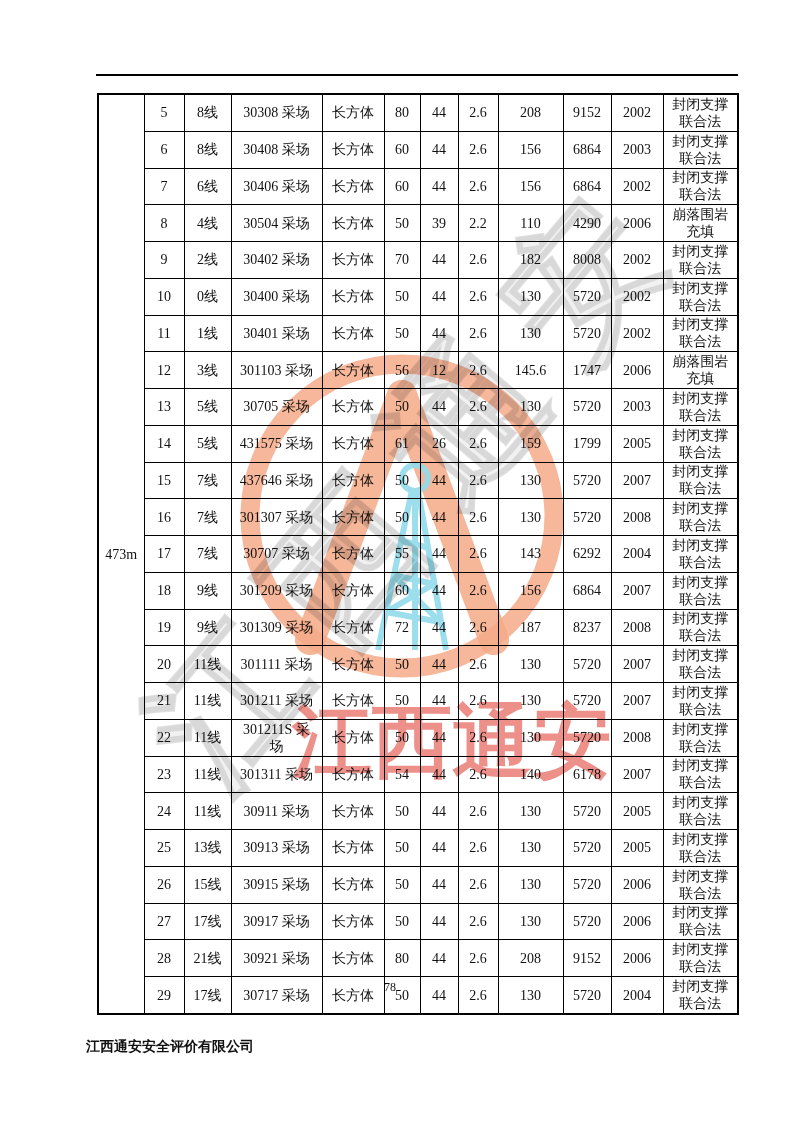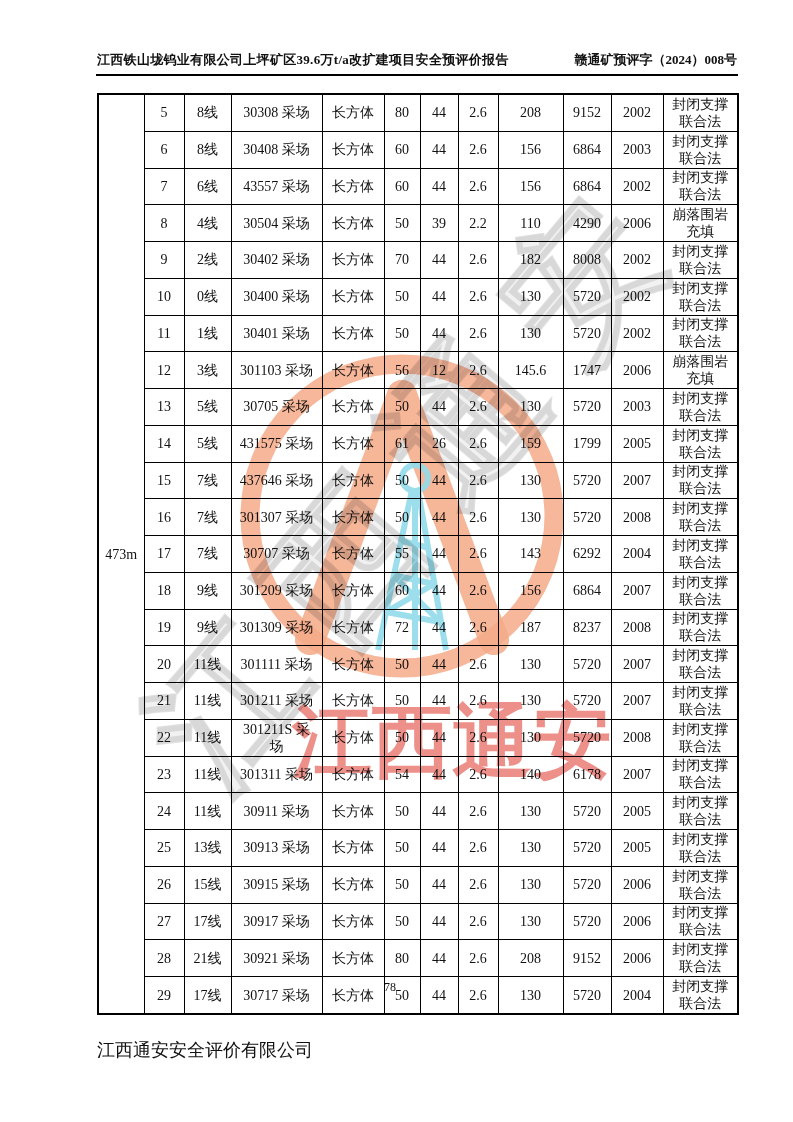--- a/index.html
+++ b/index.html
@@ -14,21 +14,21 @@
 
   
   table.stopes{position:absolute;top:93px;left:97px;width:640px;height:922px;border-collapse:collapse;table-layout:fixed;background:transparent;}
   table.stopes td{border:1.5px solid #000;text-align:center;vertical-align:middle;padding:0;font-size:14px;line-height:17px;}
   table.stopes{border:2px solid #000;}
   td.level-cell{font-size:14px;}
   .cell-stope{display:inline-block;max-width:80px;}
   .cell-method{display:inline-block;max-width:60px;}
 
   
-  .footer-company{position:absolute;top:1038px;left:97px;font-size:18px;}
+  .footer-company{position:absolute;top:1038px;left:86px;font-size:14px;font-weight:bold;}
   .page-number{position:absolute;top:980px;left:355px;width:70px;text-align:center;font-size:12px;}
 
   
   .wm{position:absolute;pointer-events:none;}
   .wm-gray{top:390px;left:55px;width:710px;text-align:center;
     transform:rotate(-50deg);transform-origin:center center;
     font-size:150px;letter-spacing:34px;font-weight:700;
     color:rgba(175,175,175,0.18);-webkit-text-stroke:2px rgba(165,165,165,0.45);
     white-space:nowrap;z-index:1;}
   .table-layer{position:relative;z-index:2;}
@@ -37,24 +37,20 @@
     font-size:80px;line-height:96px;font-weight:600;letter-spacing:0px;white-space:nowrap;
     color:rgba(222,52,42,0.55);}
 </style>
 </head>
 <body>
 
 <div class="page">
 
   <div class="wm wm-gray" style="-webkit-text-stroke: 2px rgba(187, 187, 187, 0.45);">江西通安</div>
 
-  <div class="hdr">
-    <span class="hdr-left">江西铁山垅钨业有限公司上坪矿区39.6万t/a改扩建项目安全预评价报告</span>
-    <span class="hdr-right">赣通矿预评字（2024）008号</span>
-  </div>
   <div class="hdr-rule"></div>
 
   <div class="table-layer">
     <table class="stopes">
       <colgroup>
         <col style="width:46px">
           <col style="width:40px">
           <col style="width:47px">
         <col style="width:91px">
           <col style="width:62px">
@@ -90,21 +86,21 @@
             <td><span class="cell-wid">44</span></td>
             <td><span class="cell-thk">2.6</span></td>
             <td><span class="cell-area">156</span></td>
             <td><span class="cell-vol">6864</span></td>
             <td><span class="cell-year">2003</span></td>
             <td><span class="cell-method">封闭支撑联合法</span></td>
           </tr>
           <tr>
             <td><span class="cell-no">7</span></td>
             <td><span class="cell-line">6线</span></td>
-            <td><span class="cell-stope">43557 采场</span></td>
+            <td><span class="cell-stope">30406 采场</span></td>
             <td><span class="cell-shape">长方体</span></td>
             <td><span class="cell-len">60</span></td>
             <td><span class="cell-wid">44</span></td>
             <td><span class="cell-thk">2.6</span></td>
             <td><span class="cell-area">156</span></td>
             <td><span class="cell-vol">6864</span></td>
             <td><span class="cell-year">2002</span></td>
             <td><span class="cell-method">封闭支撑联合法</span></td>
           </tr>
           <tr>

